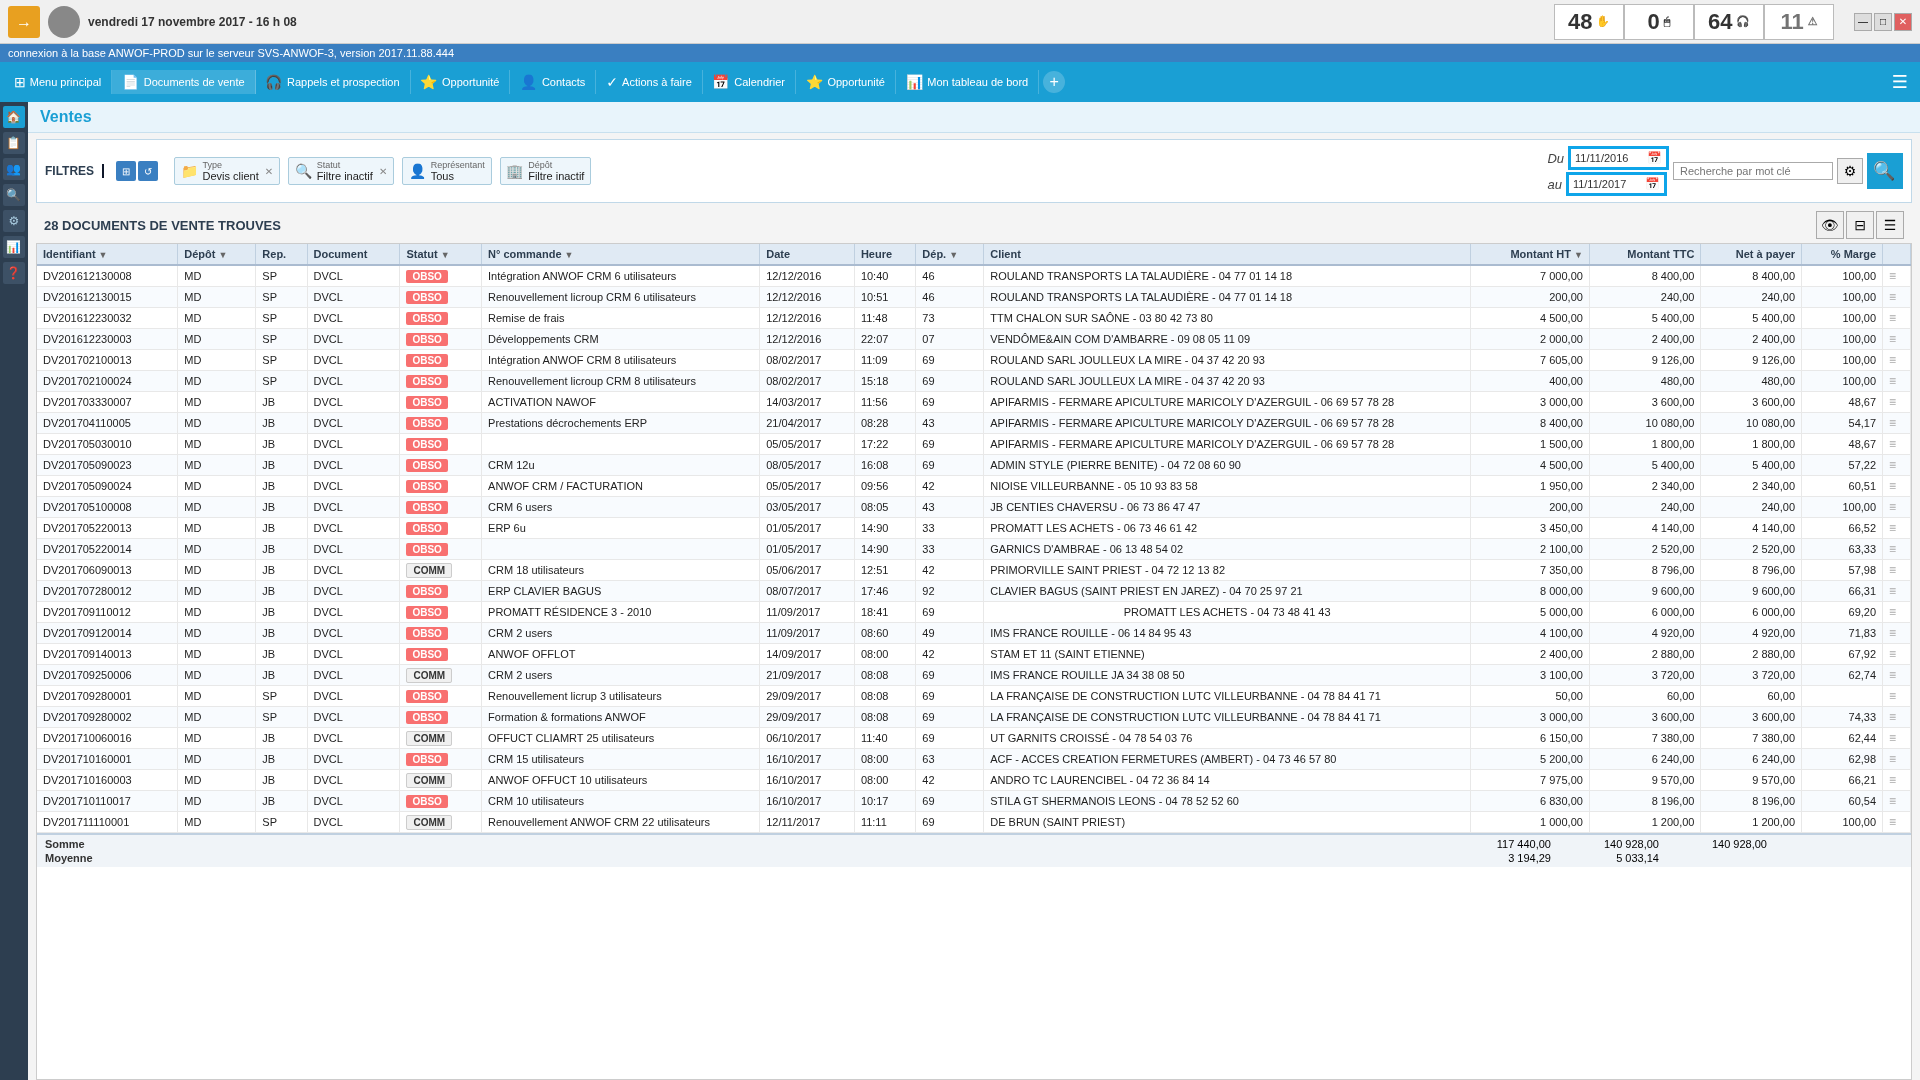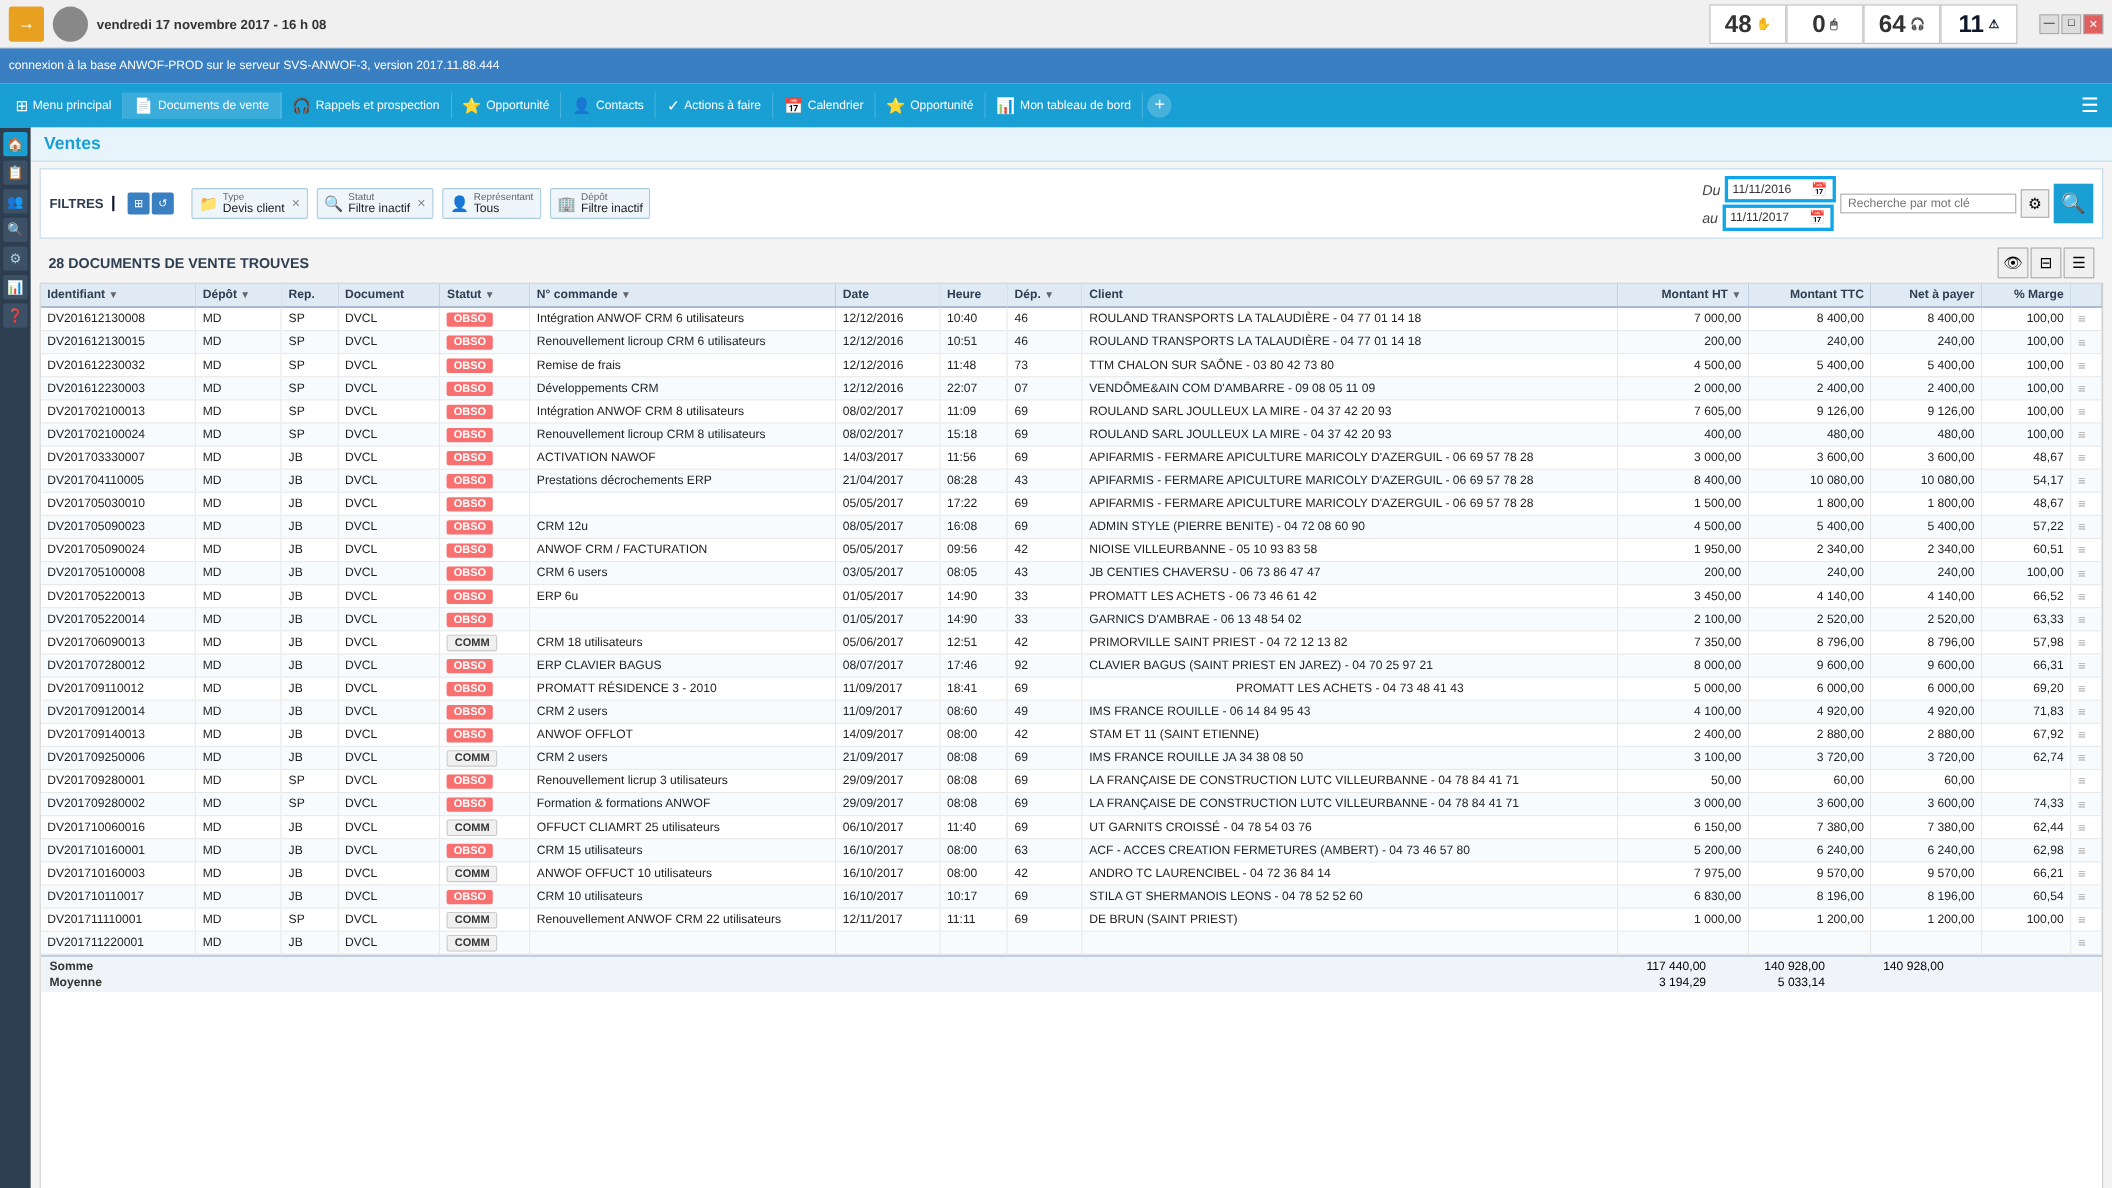--- a/index.html
+++ b/index.html
@@ -35,31 +35,31 @@
       min-width: 70px; height: 36px;
       border: 1px solid #bbb;
       background: white;
       padding: 0 8px; gap: 4px;
       font-size: 20px; font-weight: bold;
     }
     .counter-box .cnt-num { font-size: 22px; font-weight: bold; }
     .counter-box.c1 { color: #333; }
     .counter-box.c2 { color: #333; }
     .counter-box.c3 { color: #333; }
-    .counter-box.c4 { color: #0f172a; }
+    .counter-box.c4 { color: #737373; }
     .window-controls { display: flex; gap: 2px; align-items: center; }
     .win-btn { width: 18px; height: 18px; border: 1px solid #aaa; background: #ddd; cursor: pointer; display: flex; align-items: center; justify-content: center; font-size: 10px; }
 
     
     .status-bar {
       background: #3a7fc1;
       color: white;
       padding: 2px 8px;
       font-size: 10px;
-      height: 32px;
+      height: 18px;
       display: flex; align-items: center;
     }
 
     
     .nav-bar {
       background: #1a9fd4;
       display: flex;
       align-items: center;
       height: 40px;
       padding: 0 4px;
@@ -913,37 +913,20 @@
     <td>12/11/2017</td>
     <td>11:11</td>
     <td>69</td>
     <td style="max-width:350px;overflow:hidden;text-overflow:ellipsis;">DE BRUN (SAINT PRIEST)</td>
     <td class="num-right">1 000,00</td>
     <td class="num-right">1 200,00</td>
     <td class="num-right">1 200,00</td>
     <td class="num-right">100,00</td>
     <td><span class="row-menu">≡</span></td>
   </tr>
-            <tr>
-    <td>DV201711220001</td>
-    <td>MD</td>
-    <td>JB</td>
-    <td>DVCL</td>
-    <td><span class="badge-comm">COMM</span></td>
-    <td style="max-width:200px;overflow:hidden;text-overflow:ellipsis;"></td>
-    <td></td>
-    <td></td>
-    <td></td>
-    <td style="max-width:350px;overflow:hidden;text-overflow:ellipsis;"></td>
-    <td class="num-right"></td>
-    <td class="num-right"></td>
-    <td class="num-right"></td>
-    <td class="num-right"></td>
-    <td><span class="row-menu">≡</span></td>
-  </tr>
           </tbody>
       </table>
 
       <div style="background:#f0f4f8;border-top:2px solid #c0d0e0;padding:3px 8px;">
         <div class="footer-row" style="display:flex;align-items:center;margin-bottom:2px;">
           <span class="footer-label" style="min-width:80px;">Somme</span>
           <span style="flex:1;"></span>
           <span style="min-width:100px;text-align:right;padding-right:20px;">117 440,00</span>
           <span style="min-width:100px;text-align:right;padding-right:20px;">140 928,00</span>
           <span style="min-width:100px;text-align:right;padding-right:20px;">140 928,00</span>

